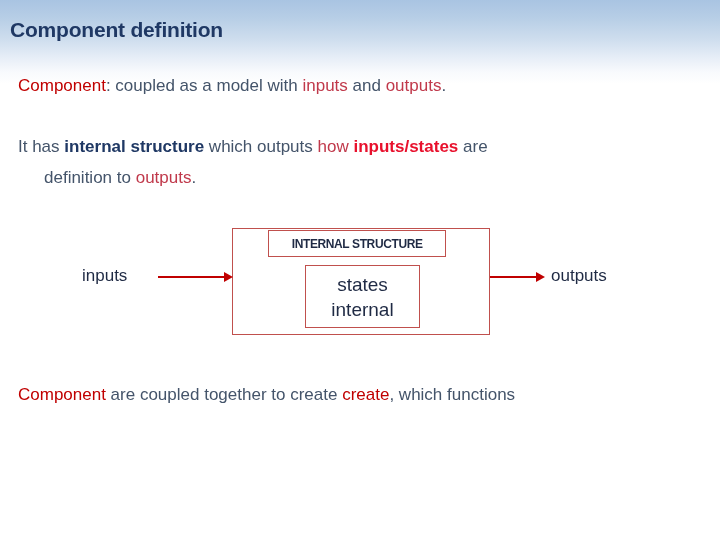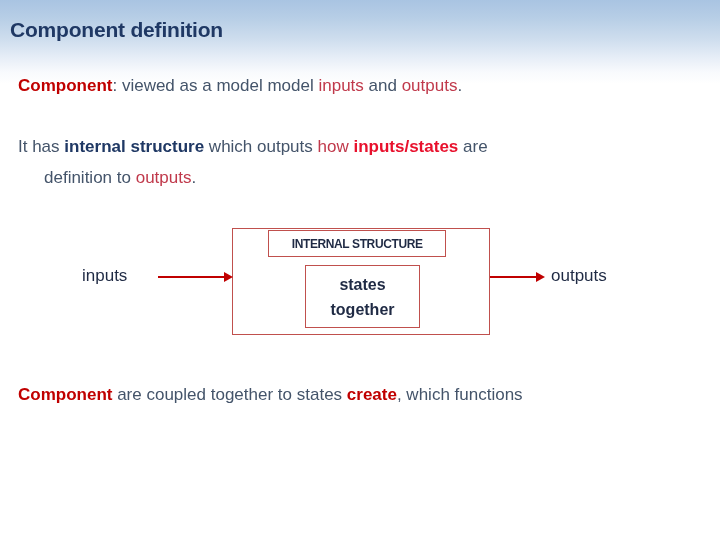--- a/index.html
+++ b/index.html
@@ -67,21 +67,21 @@
   }
   #para2 .l2 { display: block; padding-left: 26px; }
   #para3 {
     left: 18px;
     top: 379px;
     width: 700px;
   }
   #para3 .l2 { display: block; padding-left: 26px; }
   .red-light  { color: #c0394b; }
   .red-b      { color: #e8112d; font-weight: bold; }
-  .redbold    { color: #c00000; font-weight: bold; }
+  .redbold    { color: #c00000; font-weight: normal; }
   .navy-b     { color: #1f3864; font-weight: bold; }
   .grey       { color: #44546a; }
 
   
   #diagram {
     position: absolute;
     left: 0;
     top: 0;
     width: 720px;
     height: 540px;
@@ -133,24 +133,23 @@
   #inner-box .inner-text {
     position: absolute;
     left: 0;
     top: 0;
     width: 100%;
     height: 100%;
     display: flex;
     flex-direction: column;
     align-items: center;
     justify-content: center;
-    font-size: 16px;
+    font-size: 19px;
     color: #1f2a44;
     line-height: 25px;
-    font-weight: bold;
   }
 
   
   .arrow-line {
     position: absolute;
     height: 2px;
     background: #c00000;
   }
   .arrow-head {
     position: absolute;
@@ -176,40 +175,40 @@
   #outputs-label { left: 551px; top: 266px; }
 </style>
 </head>
 <body>
 
 <div id="slide">
 
   <div id="title">Component definition</div>
 
   <div class="para" id="para1">
-    <span class="redbold">Component</span><span class="grey">:</span><span class="grey"> viewed as a model model </span><span class="red-light">inputs</span><span class="grey"> and </span><span class="red-light">outputs</span><span class="grey">.</span>
+    <span class="redbold">Component</span><span class="grey">:</span><span class="grey"> coupled as a model with </span><span class="red-light">inputs</span><span class="grey"> and </span><span class="red-light">outputs</span><span class="grey">.</span>
   </div>
 
   <div class="para" id="para2">
     <span class="grey">It has </span><span class="navy-b">internal structure</span><span class="grey"> which outputs </span><span class="red-light">how</span><span class="grey"> </span><span class="red-b">inputs/states</span><span class="grey"> are</span>
     <span class="l2"><span class="grey">definition to </span><span class="red-light">outputs</span><span class="grey">.</span></span>
   </div>
 
   <div class="para" id="para3">
-    <span class="redbold">Component</span><span class="grey"> are coupled together to states </span><span class="redbold">create</span><span class="grey">, which functions</span>
+    <span class="redbold">Component</span><span class="grey"> are coupled together to create </span><span class="redbold">create</span><span class="grey">, which functions</span>
   </div>
 
   <div id="diagram">
 
     <div class="dg-box" id="outer-box"></div>
 
     <div class="dg-box" id="inner-box">
       <div class="inner-text">
         <span>states</span>
-        <span>together</span>
+        <span>internal</span>
       </div>
     </div>
 
     <div class="dg-box" id="label-box">
       <span class="lbl">INTERNAL STRUCTURE</span>
     </div>
 
     <div class="arrow-line" id="in-line"></div>
     <div class="arrow-head" id="in-head"></div>
 

